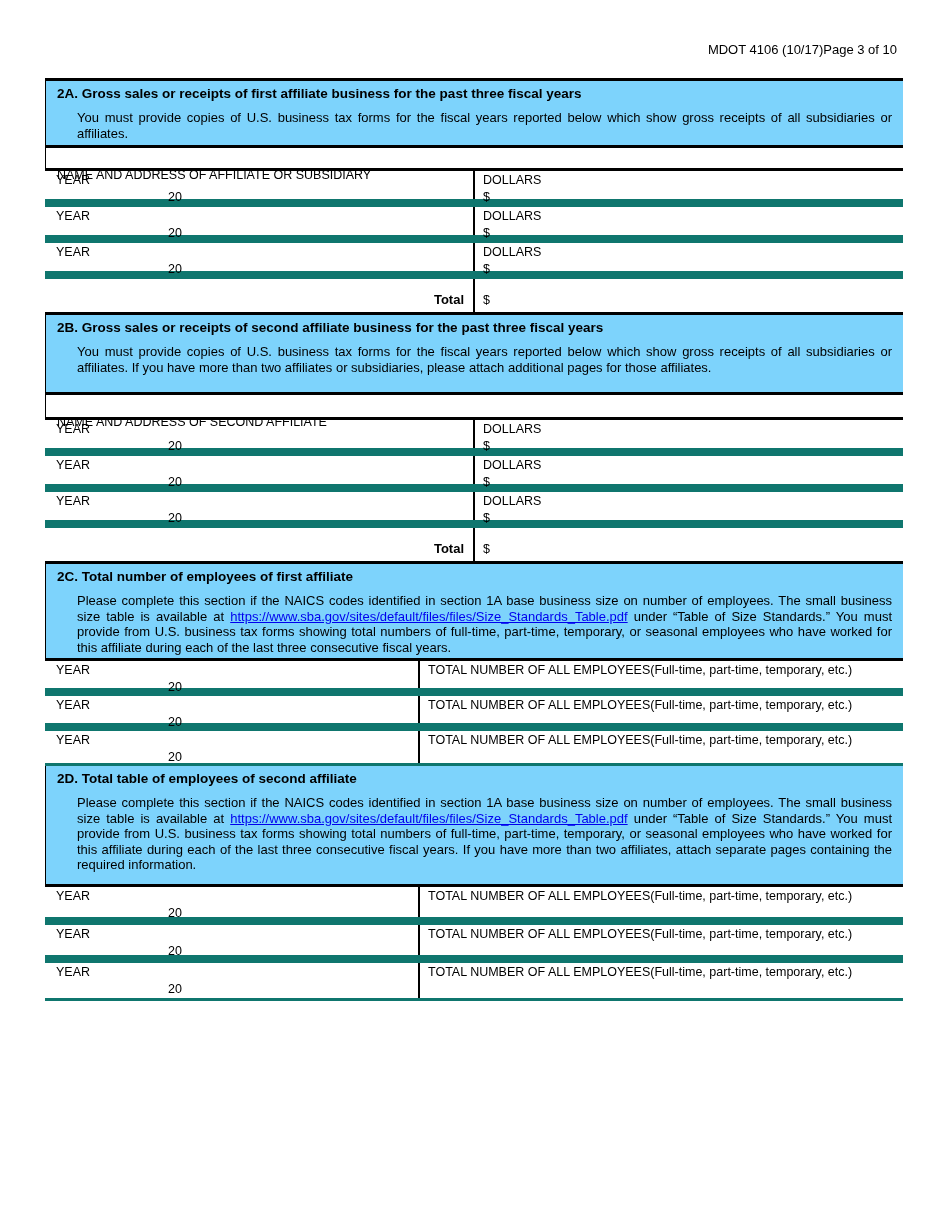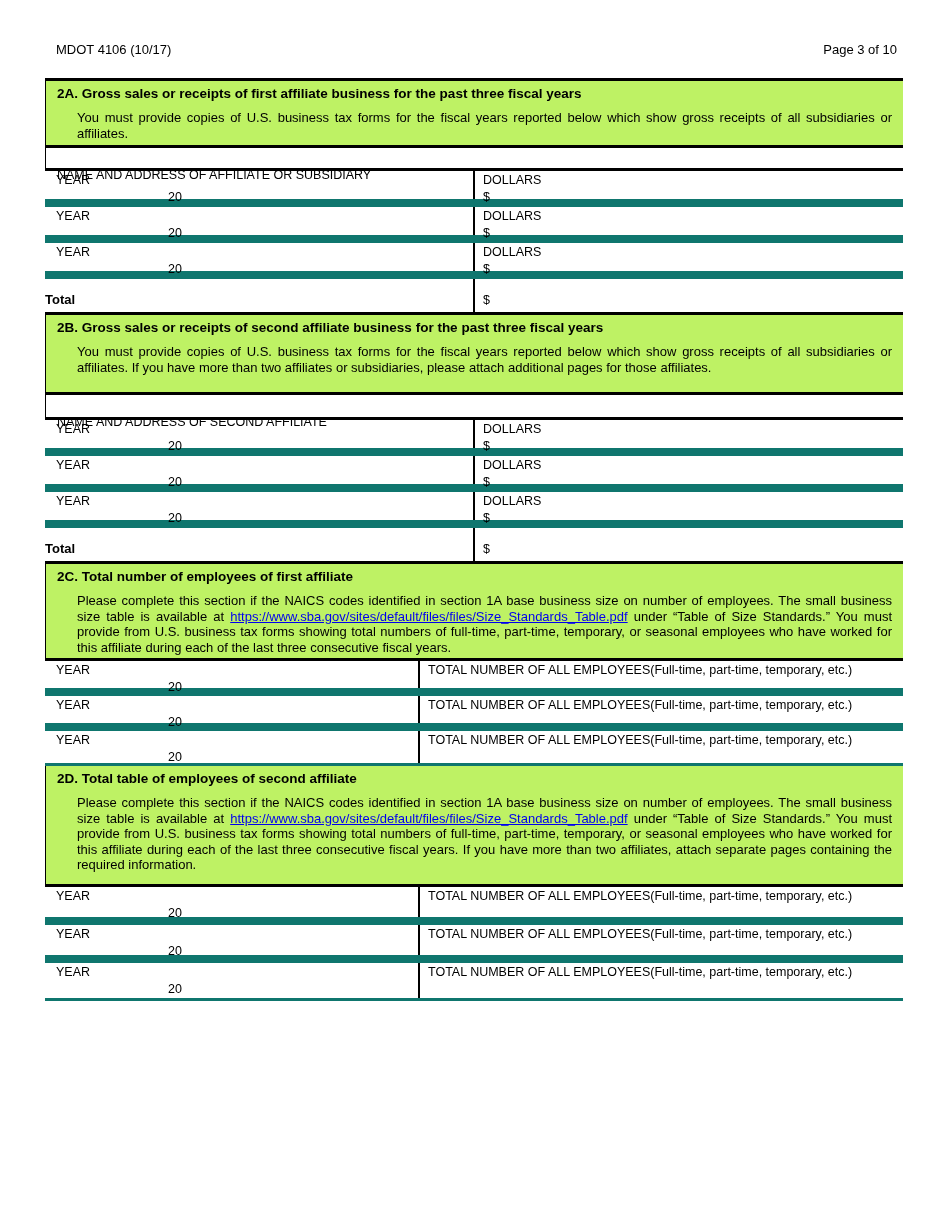--- a/index.html
+++ b/index.html
@@ -3,30 +3,30 @@
 <meta charset="utf-8">
 <style>
   * { margin:0; padding:0; box-sizing:border-box; }
   html,body { background:#ffffff; }
   body {
     width:950px; height:1230px; position:relative;
     font-family:"Liberation Sans", sans-serif; color:#000;
   }
   .page-header {
     position:absolute; top:42px; left:56px; width:841px;
-    display:flex; justify-content:space-between;
+    display:flex; justify-content:flex-end;
     font-size:13px;
   }
   .form {
     position:absolute; top:78px; left:45px; width:858px;
     border-top:3px solid #000;
   }
   
   .sec-head {
-    background:#bef264;
+    background:#7dd3fc;
     border-left:1px solid #000;
     border-bottom:3px solid #000;
     padding:5px 11px 6px 11px;
   }
   .sec-title { font-size:13.5px; font-weight:bold; line-height:16px; margin-bottom:8px; }
   .sec-desc  { font-size:13px; line-height:15.5px; text-align:justify;margin-left:20px; }
   .sec-desc a { color:#0000ee; text-decoration:underline; cursor:pointer; }
   .h2a { height:67px; } .h2b { height:80px; } .h2c { height:97px; } .h2d { height:121px; }
 
   
@@ -48,21 +48,21 @@
   .w-ab { width:430px; }
   .w-cd { width:375px; }
   .cell-right { flex:1; padding:2px 0 0 8px; }
   .cell-label { font-size:12.5px; line-height:15px; }
   .cell-value { font-size:12.5px; line-height:15px; margin-top:2px; }
   .year-val { margin-left:112px; }
 
   
   .total-row { height:36px; border-bottom:3px solid #000; }
   .total-cell {
-    display:flex; align-items:flex-end; 
+    display:flex; align-items:flex-end; justify-content:flex-end;
     padding:0 9px 5px 0; font-size:13px; font-weight:bold;
   }
   .total-amount {
     flex:1; display:flex; align-items:flex-end;
     padding:0 0 5px 8px; font-size:12.5px;
   }
 </style>
 </head>
 <body>
 

